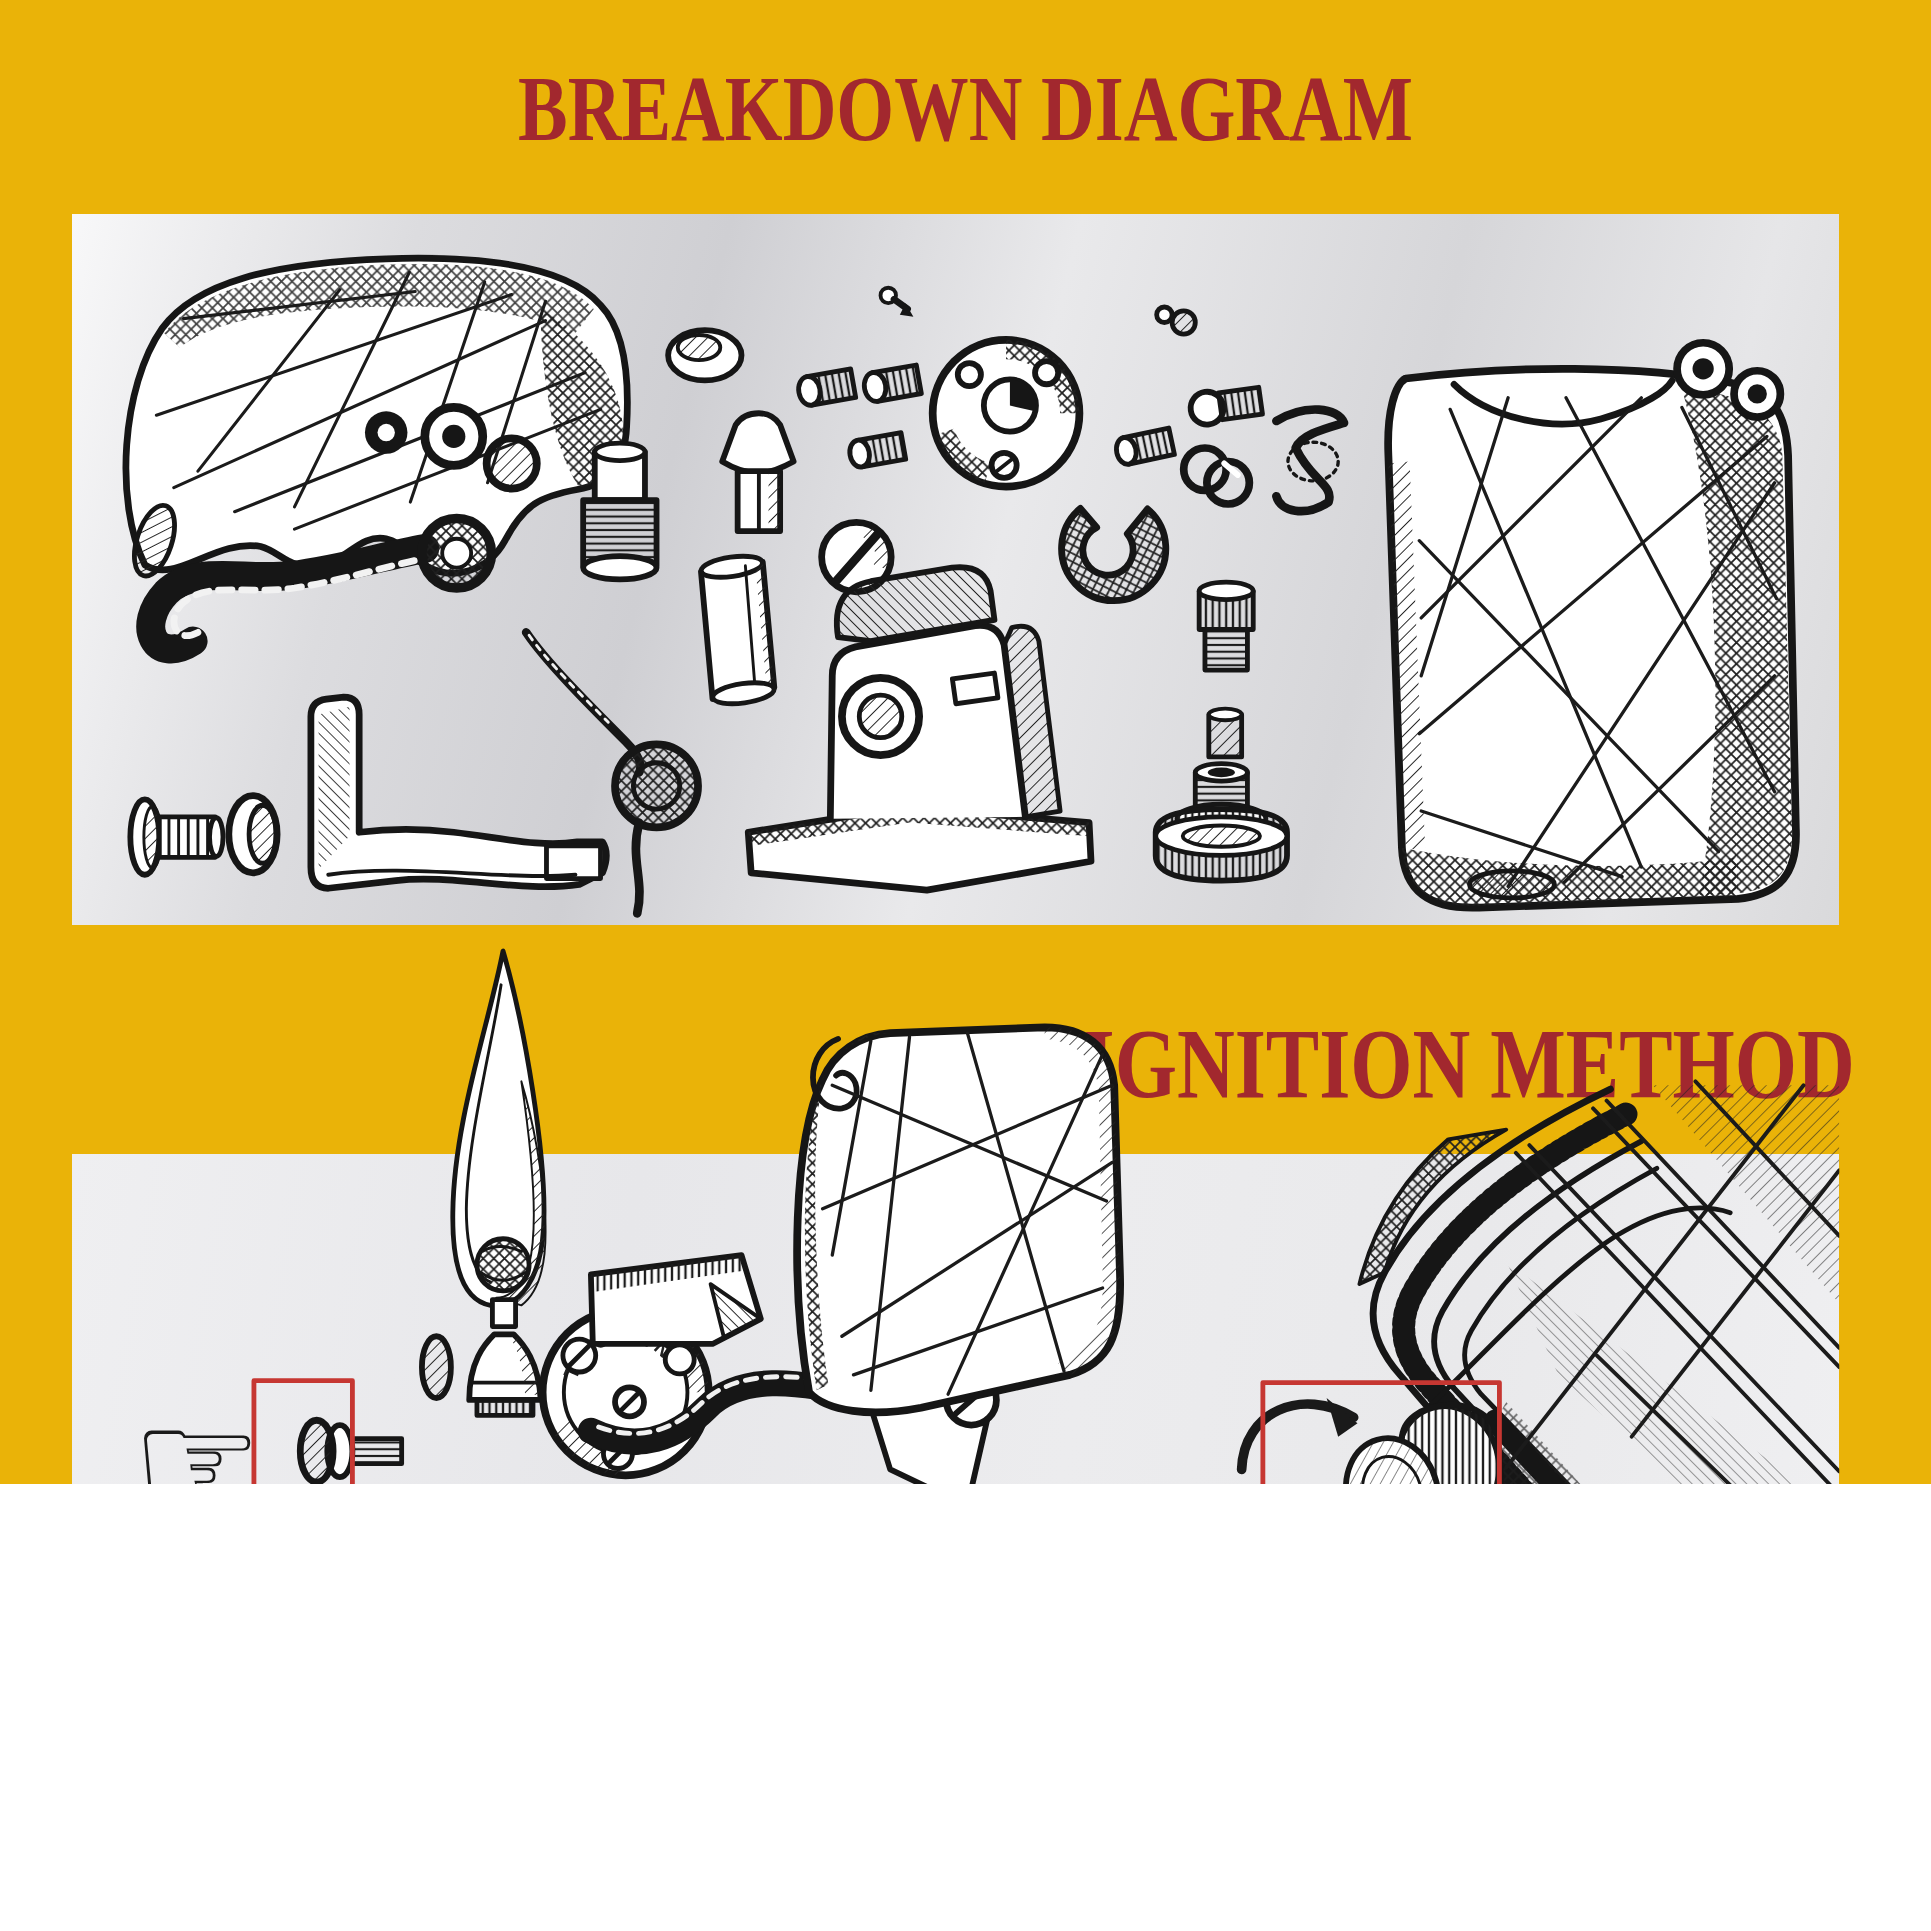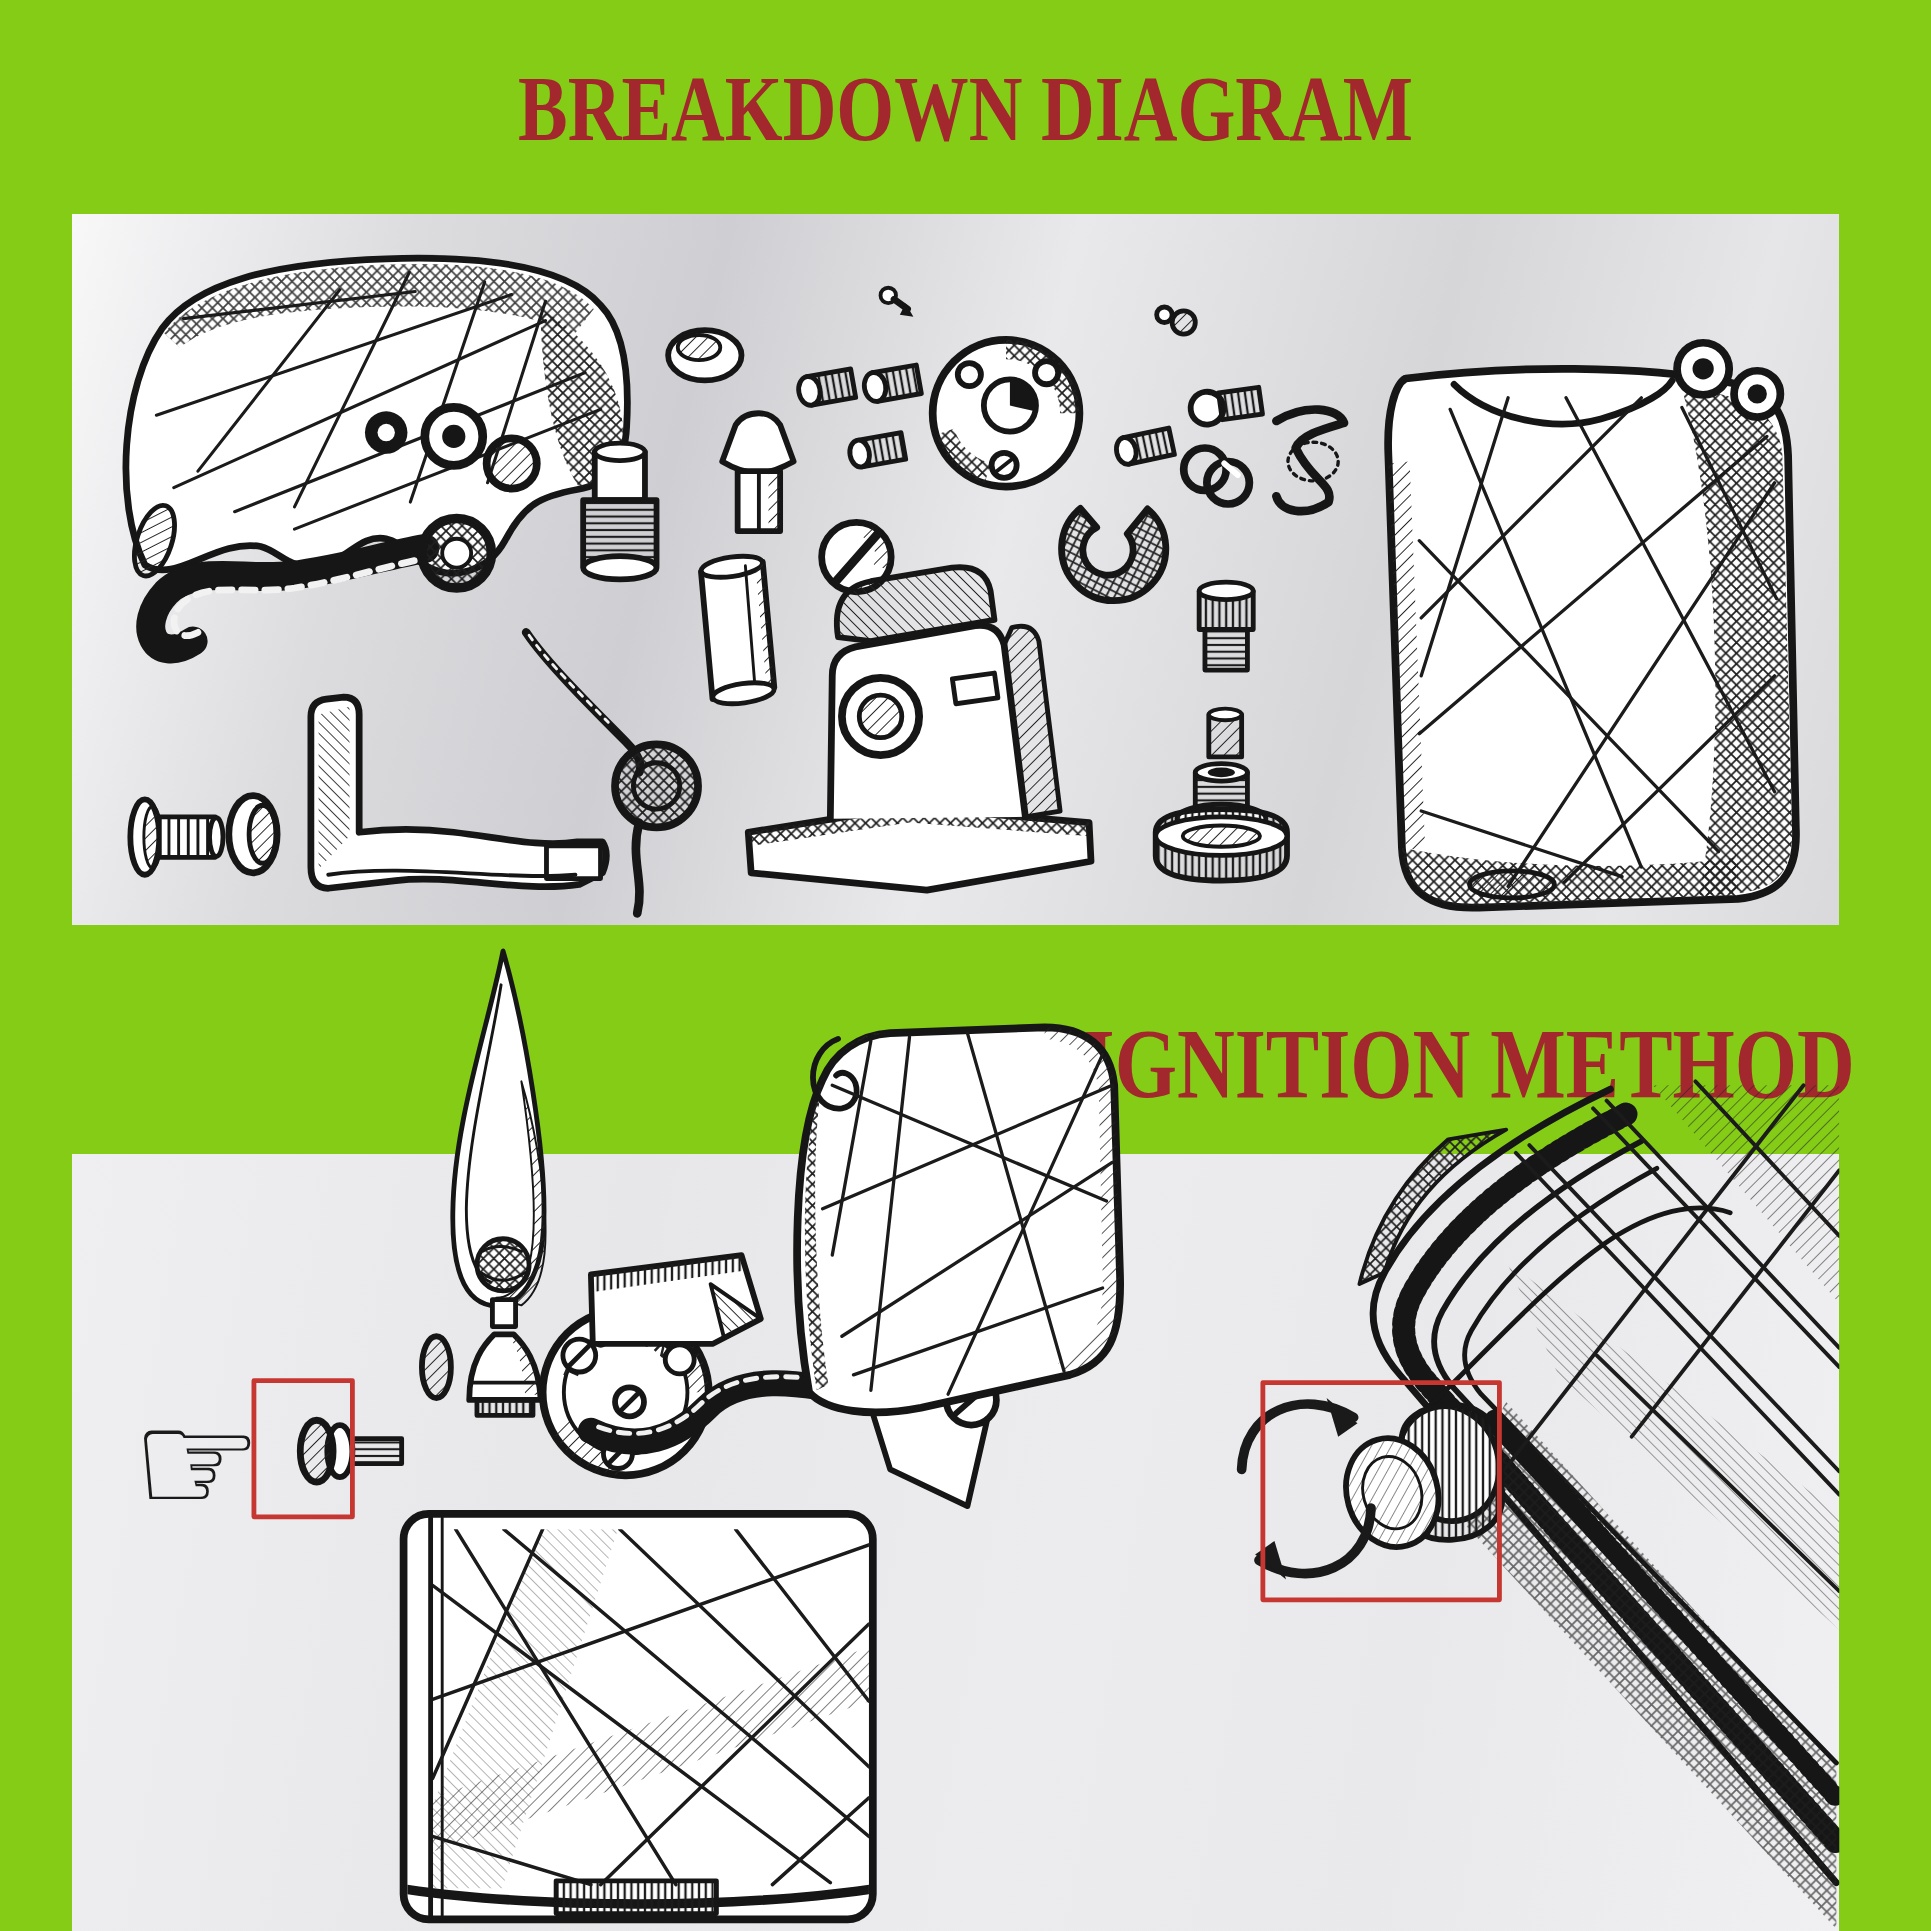--- a/index.html
+++ b/index.html
@@ -1,16 +1,16 @@
 <!DOCTYPE html>
 <html><head>
 <meta charset="utf-8">
 <style>
   html,body{margin:0;padding:0;background:#fff;}
-  .page{position:relative;width:1931px;height:1931px;background:#84cc16;overflow:hidden;
+  .page{position:relative;width:1931px;height:1484px;background:#eab308;overflow:hidden;
         font-family:"Liberation Serif", serif;}
   .heading{position:absolute;color:#a2282e;font-weight:700;line-height:1;white-space:nowrap;
            text-align:center;transform:scaleX(0.80);transform-origin:center;}
   .h1{left:0;width:1931px;top:62px;font-size:93px;}
   .h2{left:1016px;width:676px;top:1014px;font-size:100px;}
   .band{position:absolute;left:72px;width:1767px;}
   .band1{top:214px;height:711px;
      background:linear-gradient(104deg,#f8f8f9 0%,#dcdcdf 18%,#cfcfd3 34%,#e9e9eb 52%,#d6d6d9 72%,#e6e6e8 88%,#d9d9db 100%);}
   .band2{top:1154px;height:777px;
      background:linear-gradient(100deg,#efeff1 0%,#e7e7ea 30%,#ececee 55%,#e9e9eb 75%,#f0f0f2 100%);}

